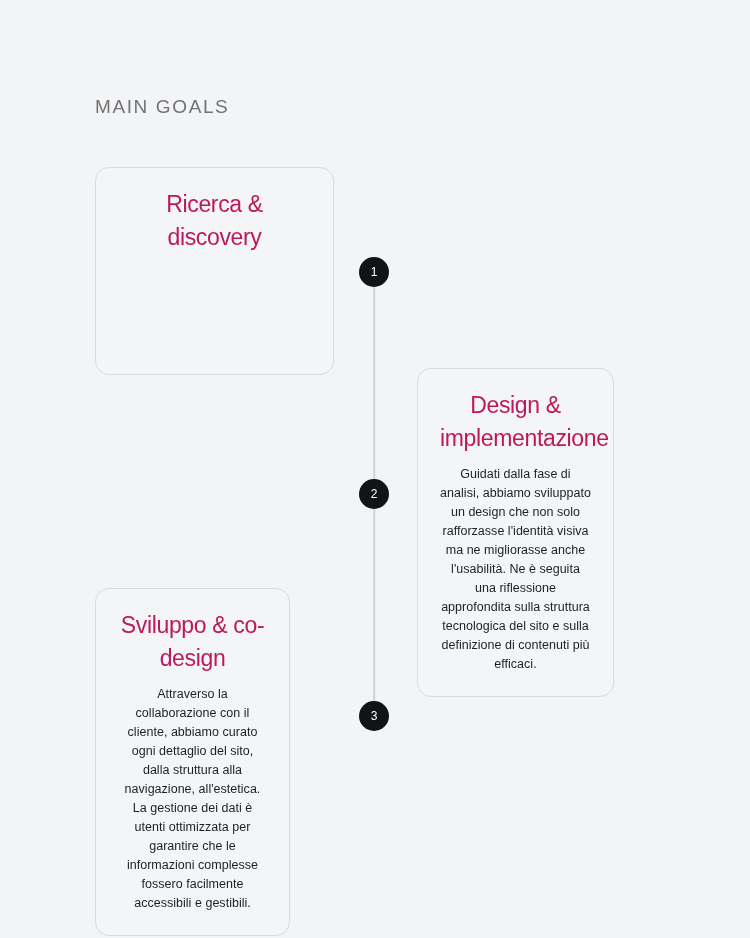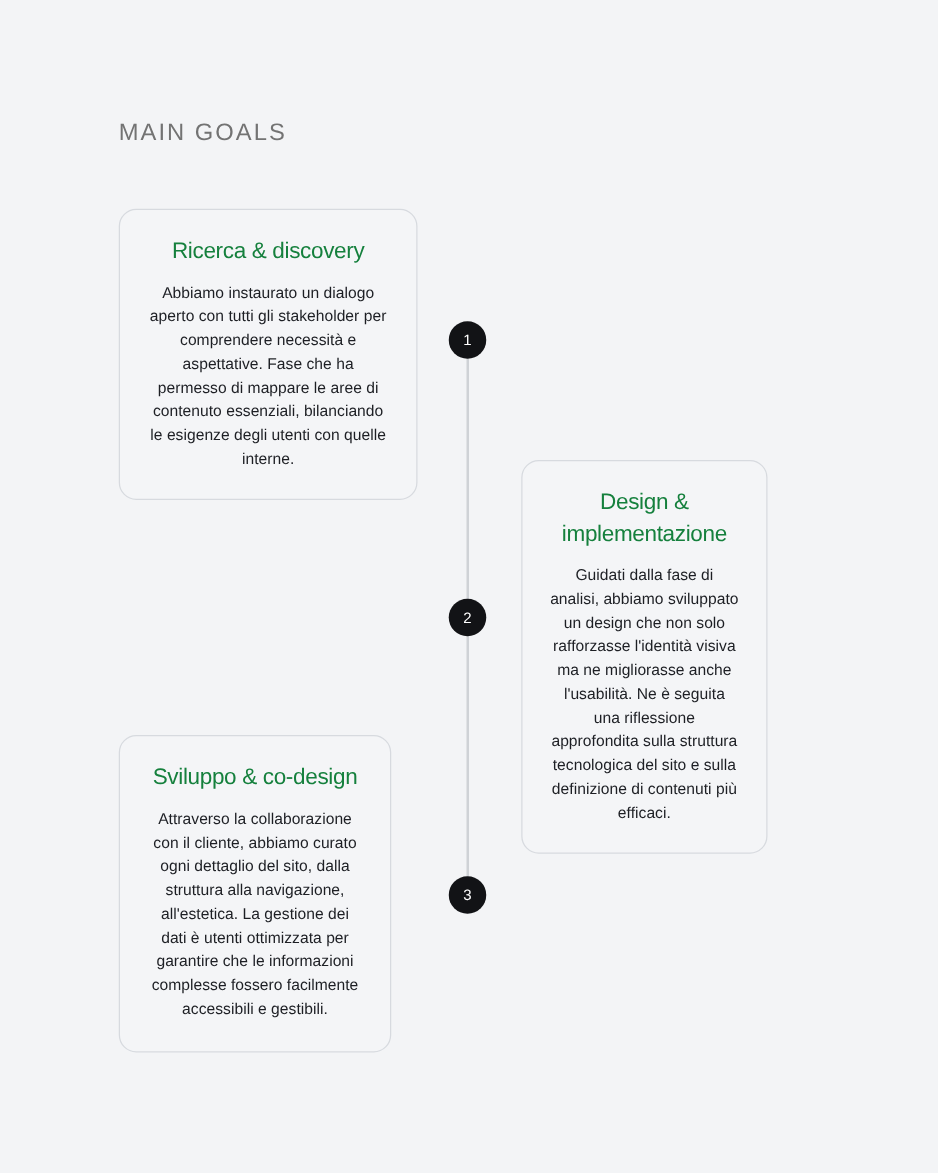--- a/index.html
+++ b/index.html
@@ -86,30 +86,30 @@
   .card-2 {
     left: 417px;
     top: 368px;
     width: 197px;
     min-height: 256px;
   }
 
   .card-3 {
     left: 95px;
     top: 588px;
-    width: 218px;
+    width: 195px;
     min-height: 254px;
   }
 
   .card-title {
-    font-size: 18px;
+    font-size: 23px;
     font-weight: 400;
     line-height: 1.42;
     letter-spacing: -0.015em;
-    color: #15803d;
+    color: #be185d;
     margin-bottom: 11px;
   }
 
   .card-body {
     font-size: 12.5px;
     font-weight: 400;
     line-height: 19px;
     color: #1d1f24;
     letter-spacing: 0.002em;
   }
@@ -128,21 +128,20 @@
 <div class="timeline-node node-2">
   <span>2</span>
 </div>
 
 <div class="timeline-node node-3">
   <span>3</span>
 </div>
 
 <div class="goal-card card-1">
   <div class="card-title">Ricerca &amp; discovery</div>
-  <div class="card-body">Abbiamo instaurato un dialogo aperto con tutti gli stakeholder per comprendere necessità e aspettative. Fase che ha permesso di mappare le aree di contenuto essenziali, bilanciando le esigenze degli utenti con quelle interne.</div>
 </div>
 
 <div class="goal-card card-2">
   <div class="card-title">Design &amp; implementazione</div>
   <div class="card-body">Guidati dalla fase di analisi, abbiamo sviluppato un design che non solo rafforzasse l'identità visiva ma ne migliorasse anche l'usabilità. Ne è seguita una riflessione approfondita sulla struttura tecnologica del sito e sulla definizione di contenuti più efficaci.</div>
 </div>
 
 <div class="goal-card card-3">
   <div class="card-title">Sviluppo &amp; co-design</div>
   <div class="card-body">Attraverso la collaborazione con il cliente, abbiamo curato ogni dettaglio del sito, dalla struttura alla navigazione, all'estetica. La gestione dei dati è utenti ottimizzata per garantire che le informazioni complesse fossero facilmente accessibili e gestibili.</div>

